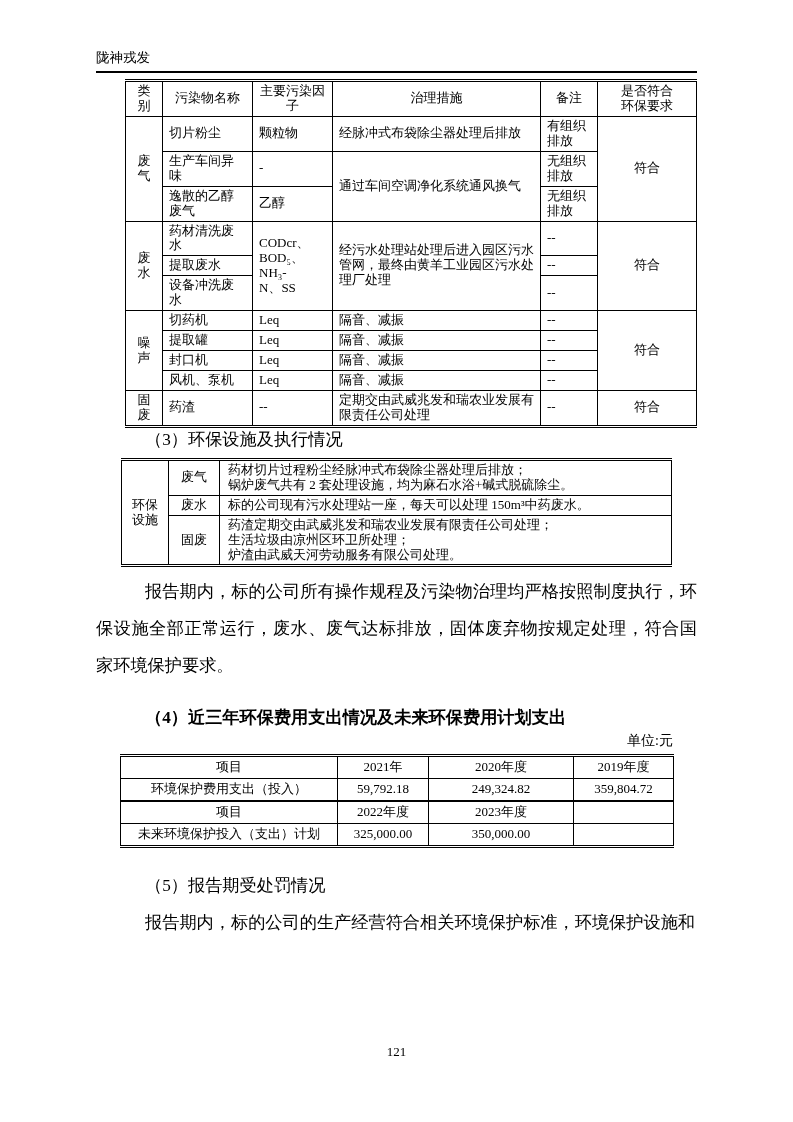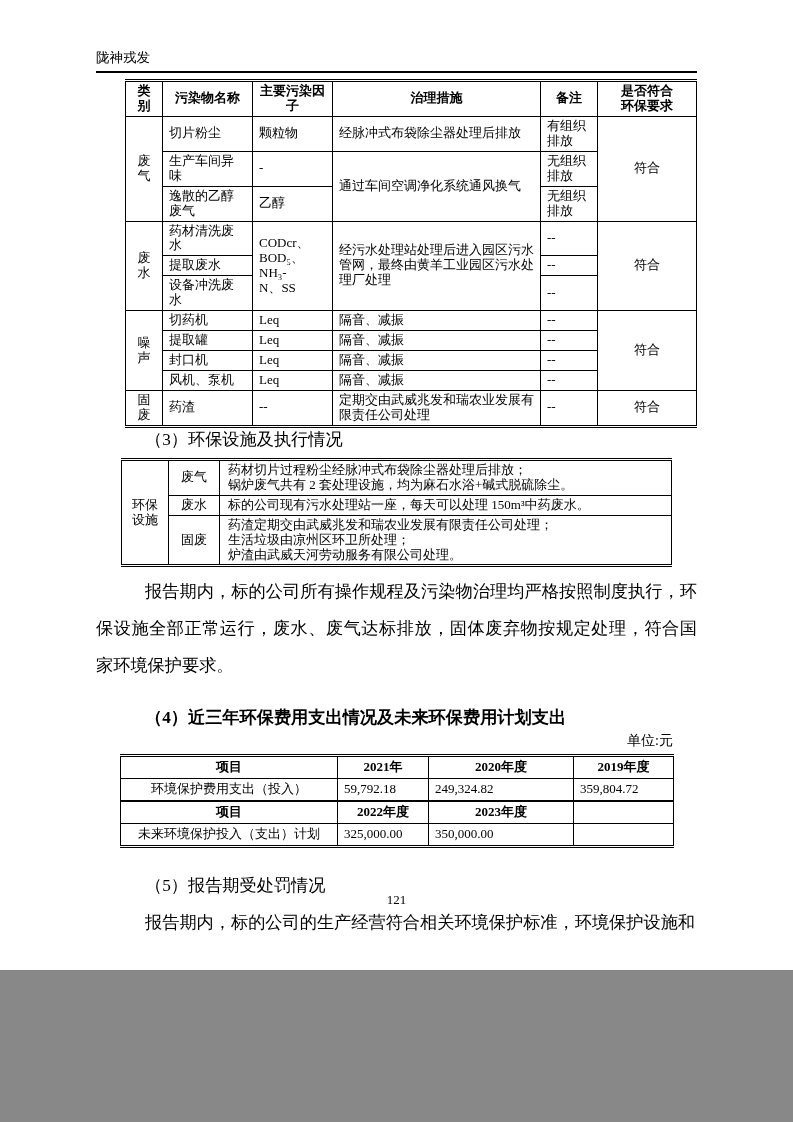--- a/index.html
+++ b/index.html
@@ -1,18 +1,18 @@
 <!DOCTYPE html>
 <html><head>
 <meta charset="utf-8">
 <style>
   * { box-sizing: border-box; }
   html,body { margin:0; padding:0; background:#888; }
   .page {
-    width:793px; height:970px; margin:0 auto; background:#ffffff;
+    width:793px; height:1122px; margin:0 auto; background:#ffffff;
     font-family:"Liberation Serif","DejaVu Serif",serif; color:#000;
     position:relative; padding:50px 96px 0 96px; overflow:hidden;
   }
   .doc-header {
     display:flex; justify-content:space-between; align-items:flex-end;
     font-size:13.5px; line-height:16px; padding-bottom:5px;
     border-bottom:2px solid #000;
   }
   .heading { font-size:17.2px; line-height:24px; padding-left:49px; }
   .h-s2 { margin-top:27px; }
@@ -26,25 +26,25 @@
   .p-compliance { margin-top:6px; }
   .p-intro { margin-top:8px; }
   .p-s5 { margin-top:6px; }
 
   table {
     border-collapse:collapse; table-layout:fixed; font-size:13px;
     line-height:1.15; border-top:3px double #000; border-bottom:3px double #000;
     border-left:1px solid #000; border-right:1px solid #000;
   }
   th, td { border:1px solid #000; padding:2px 6px; vertical-align:middle; }
-  th { font-weight:bold; text-align:center; }
+  th { font-weight:normal; text-align:center; }
   td { text-align:left; }
   .pre { white-space:pre-line; }
   .center { text-align:center; }
-  .num { text-align:left; padding-right:10px; }
+  .num { text-align:center; padding-right:10px; }
 
   .pollutant-table { width:571px; margin:6px 0 0 29px; }
   .facility-table  { width:550px; margin:6px 0 0 25px; }
   .facility-table td { padding:2px 8px; }
   .facility-table .label { text-align:center; padding:2px 2px; }
   .expense-table { width:553px; margin:4px 0 0 24px; }
   .expense-table th, .expense-table td { padding:3px 6px;margin-top:47px; }
   .expense-table tr.half-divider th, .expense-table tr.half-divider td { border-top:2px solid #000; }
 
   .unit-label { text-align:right; padding-right:24px; font-size:14px; line-height:18px; margin-top:2px; }

